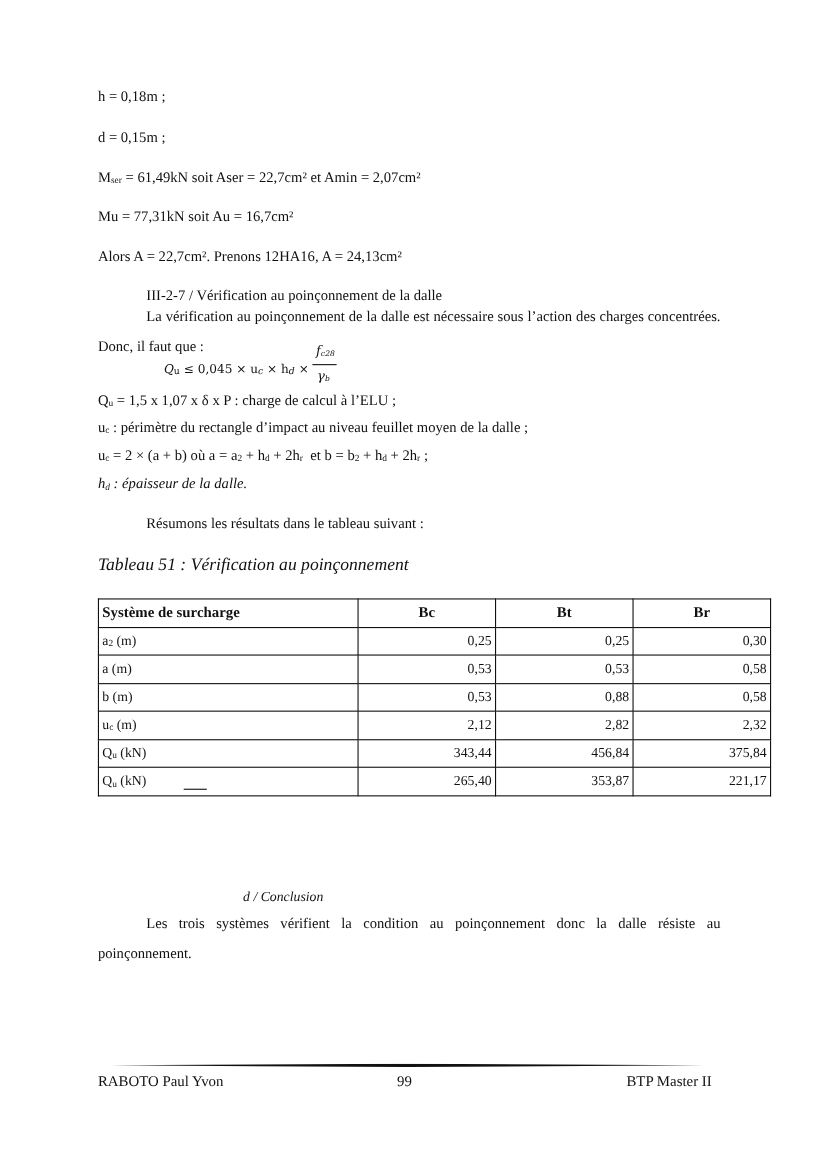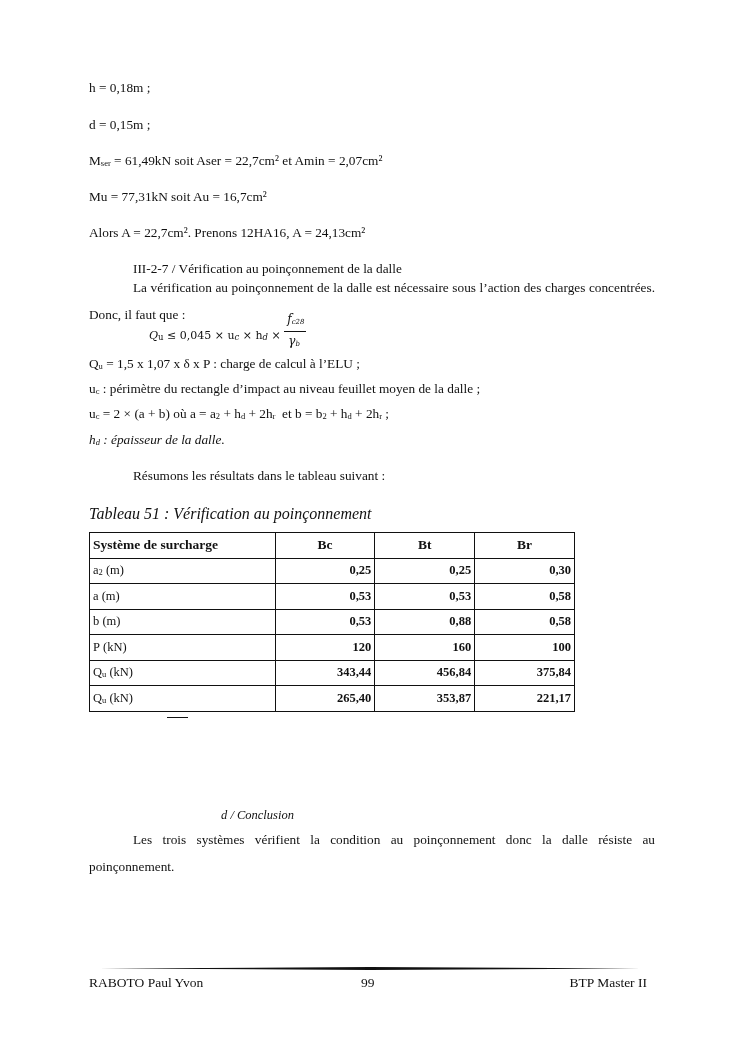--- a/index.html
+++ b/index.html
@@ -8,25 +8,25 @@
     .abs { position: absolute; white-space: nowrap; }
     sub { font-size: 8.5px; vertical-align: -1px; line-height: 0; }
     .it { font-style: italic; }
     .para { position: absolute; left: 89px; width: 566px; text-align: justify; line-height: 27px; }
     .formula { position: absolute; left: 149px; top: 326px; font-family: "DejaVu Serif", serif; font-size: 11px; }
     .formula .frac { display: inline-block; position: relative; width: 22px; height: 20px; vertical-align: middle; }
     .frac .num { position: absolute; left: 3px; top: -14px; font-style: italic; font-size: 12px; }
     .frac .den { position: absolute; left: 4px; top: 8px; font-style: italic; font-size: 12px; }
     .frac .bar { position: absolute; left: 0; right: 0; top: 5px; border-top: 1px solid #111; }
     .frac sub { font-size: 7px; }
-    table.t { position: absolute; left: 89px; top: 532px; width: 486px; border-collapse: collapse; font-size: 12.5px; border-radius: 14px; }
+    table.t { position: absolute; left: 89px; top: 544px; width: 612px; border-collapse: collapse; font-size: 12.5px; border-radius: 14px; }
     table.t td, table.t th { border: 1px solid #111; height: 25.5px; padding: 0 3px; box-sizing: border-box; }
     table.t th { font-weight: bold; font-size: 13.5px; text-align: center; }
     table.t th.first { text-align: left; }
-    table.t td.num { text-align: right; font-weight: bold; }
+    table.t td.num { text-align: right; }
     .footer-rule { position: absolute; left: 100px; top: 967px; width: 540px; height: 3px; }
     .footer { position: absolute; top: 975px; font-size: 13.5px; }
     .stray-mark { position: absolute; left: 167px; top: 717px; width: 21px; border-top: 1.5px solid #111; }
   </style>
 </head>
 <body>
 
 <div class="abs" style="left:89px; top:80px;">
   <span>h</span> <span>= 0,18m ;</span>
 </div>
@@ -95,24 +95,24 @@
         <td class="num">0,53</td>
         <td class="num">0,58</td>
       </tr>
       <tr>
         <td><span>b</span><sub></sub><span> (m)</span></td>
         <td class="num">0,53</td>
         <td class="num">0,88</td>
         <td class="num">0,58</td>
       </tr>
       <tr>
-        <td><span>P</span><sub></sub><span> (kN)</span></td>
-        <td class="num">120</td>
-        <td class="num">160</td>
-        <td class="num">100</td>
+        <td><span>u</span><sub>c</sub><span> (m)</span></td>
+        <td class="num">2,12</td>
+        <td class="num">2,82</td>
+        <td class="num">2,32</td>
       </tr>
       <tr>
         <td><span>Q</span><sub>u</sub><span> (kN)</span></td>
         <td class="num">343,44</td>
         <td class="num">456,84</td>
         <td class="num">375,84</td>
       </tr>
       <tr>
         <td><span>Q</span><sub>u</sub><span> (kN)</span></td>
         <td class="num">265,40</td>

